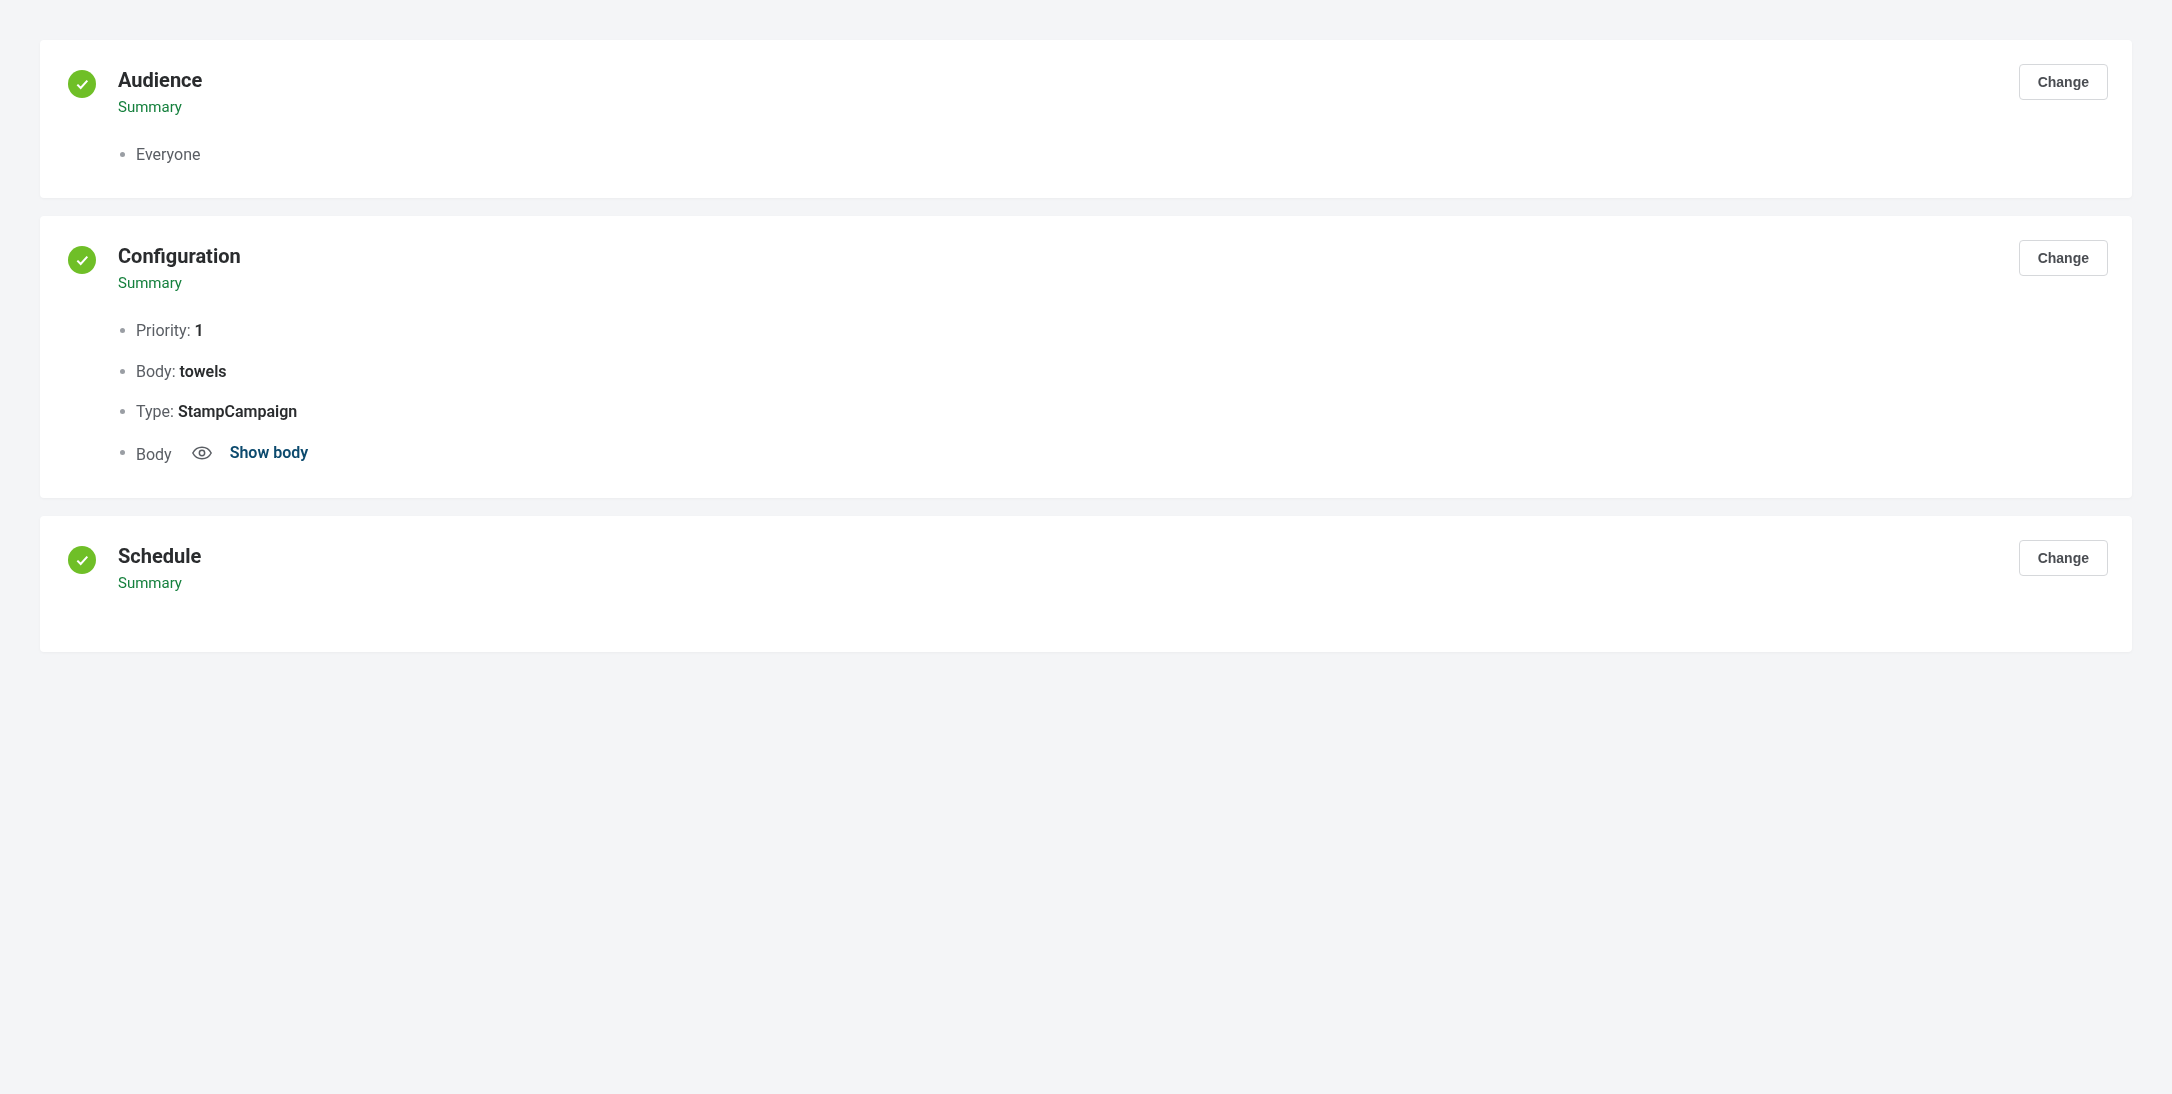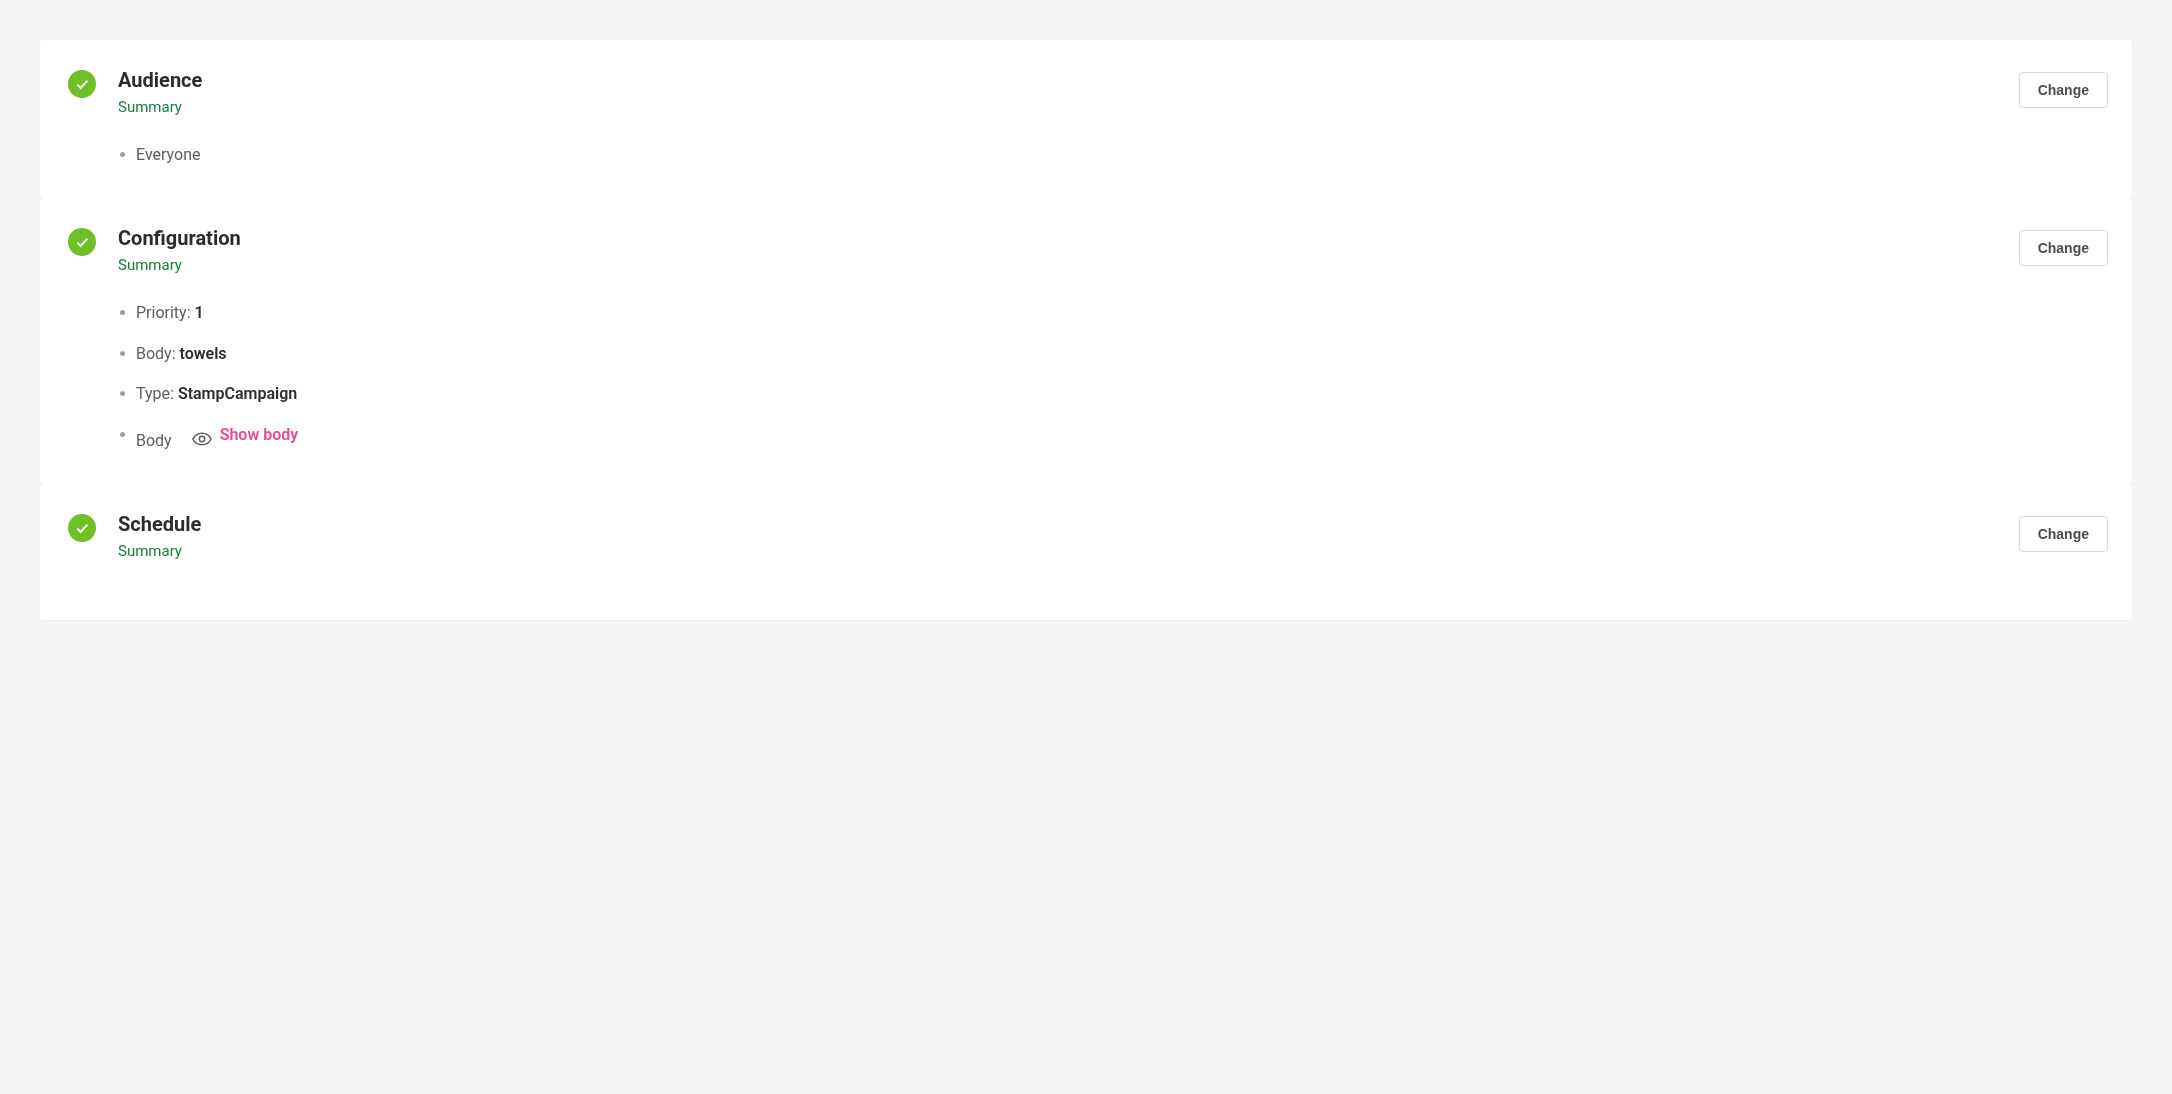--- a/index.html
+++ b/index.html
@@ -6,20 +6,21 @@
   body {
     font-family: -apple-system, BlinkMacSystemFont, "Segoe UI", Roboto, Helvetica, Arial, sans-serif;
     background: #f4f5f7;
     padding: 40px;
     color: #2a2c2e;
   }
   .card {
     background: #ffffff;
     border-radius: 4px;
     padding: 28px 28px 32px 28px;
+    margin-bottom: 18px;
     box-shadow: 0 1px 3px rgba(0,0,0,0.04);
     position: relative;
     display: flex;
     align-items: flex-start;
   }
   .status-icon {
     width: 28px;
     height: 28px;
     border-radius: 50%;
     background: #6fbf27;
@@ -71,37 +72,37 @@
     top: 8px;
     width: 5px;
     height: 5px;
     border-radius: 50%;
     background: #9a9ea4;
   }
   .summary-list li .label-text { color: #5a5e64; }
   .summary-list li .value-text { color: #2a2c2e; font-weight: 600; }
   .show-body-link {
     display: inline-flex;
-    align-items: flex-end;
-    gap: 8px;
+    align-items: center;
+    gap: 18px;
     margin-left: 16px;
     cursor: pointer;
-    color: #ec4899;
+    color: #0c4a6e;
     font-weight: 600;
   }
   .show-body-link svg {
     width: 20px;
     height: 14px;
     stroke: #5a5e64;
     fill: none;
     stroke-width: 1.8;
   }
   .change-btn {
     position: absolute;
-    top: 32px;
+    top: 24px;
     right: 24px;
     background: #ffffff;
     border: 1px solid #d6d8db;
     border-radius: 4px;
     padding: 9px 18px;
     font-size: 14px;
     font-weight: 600;
     color: #4a4d52;
     cursor: pointer;
   }

